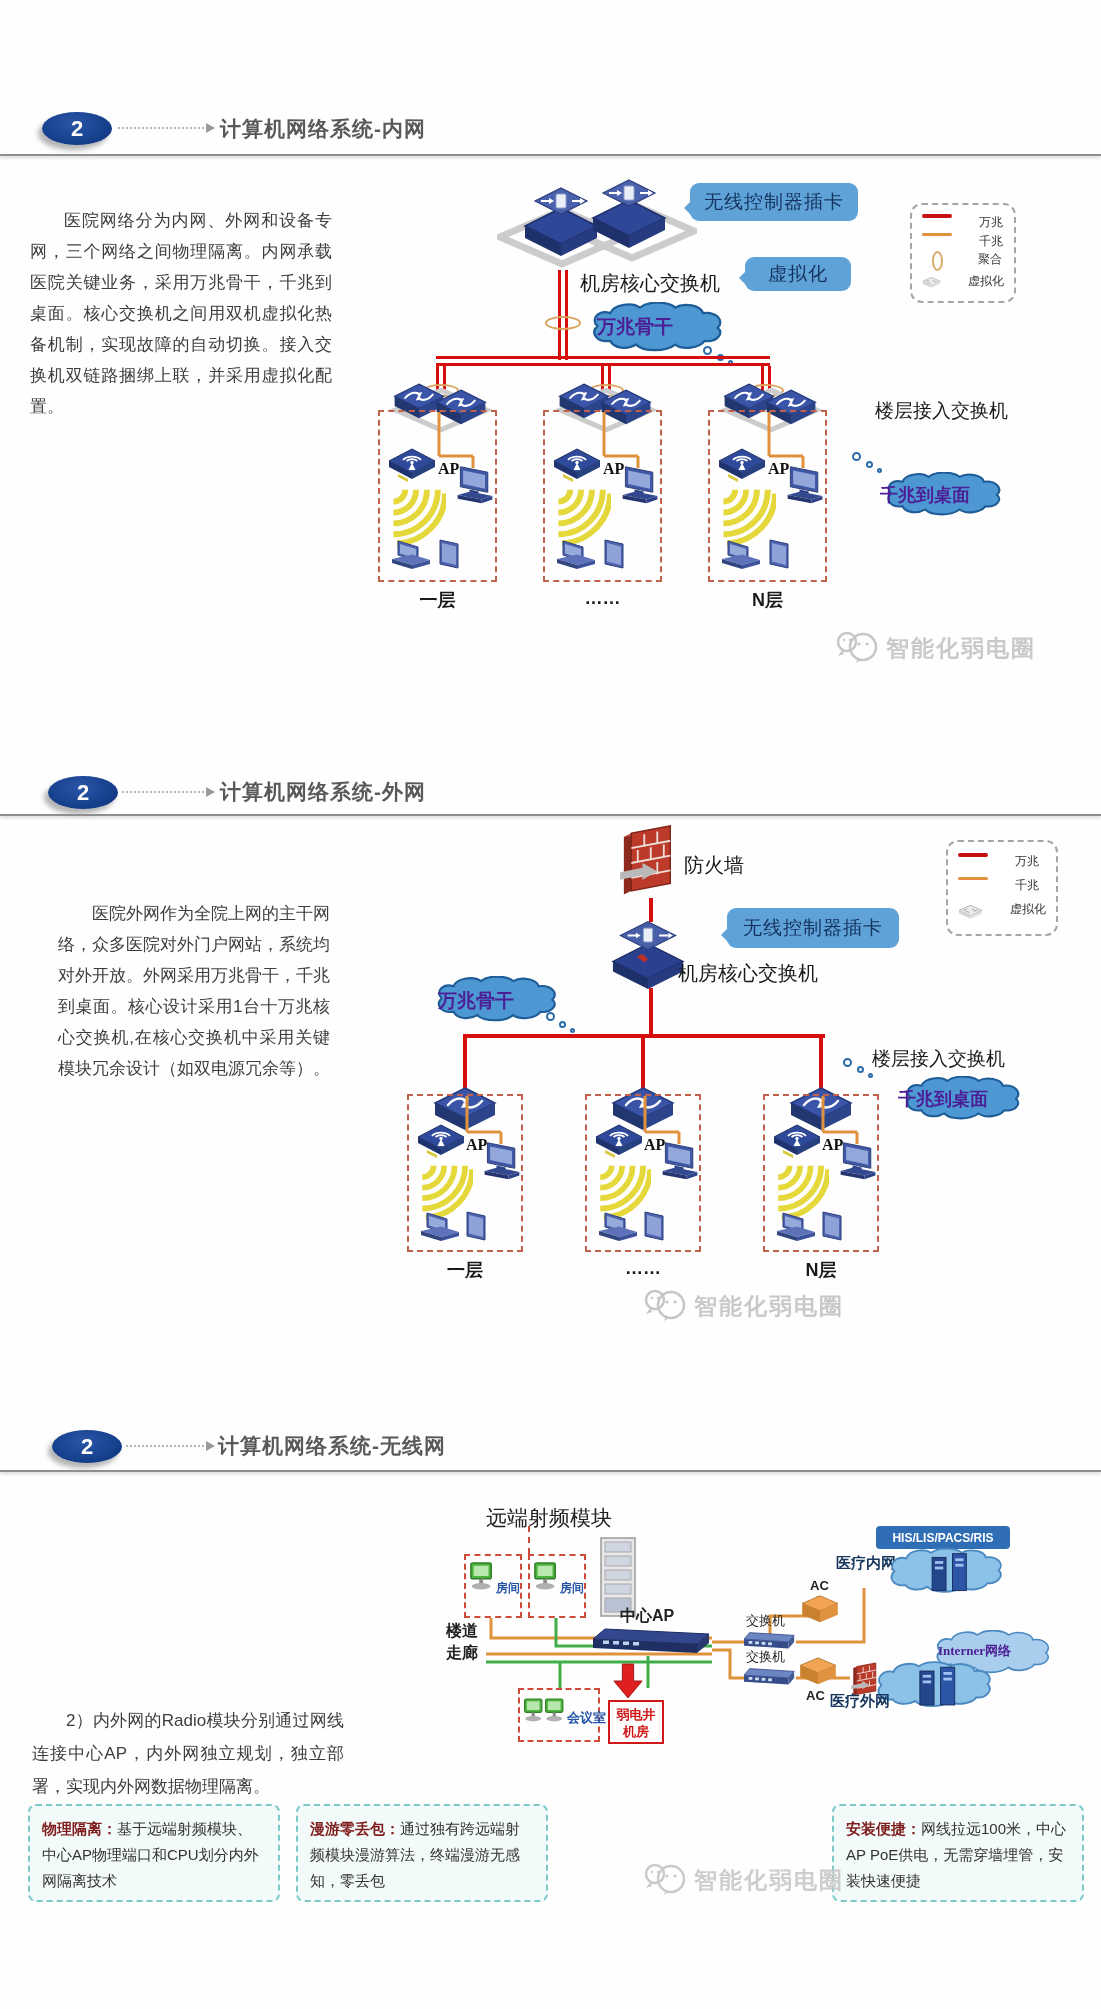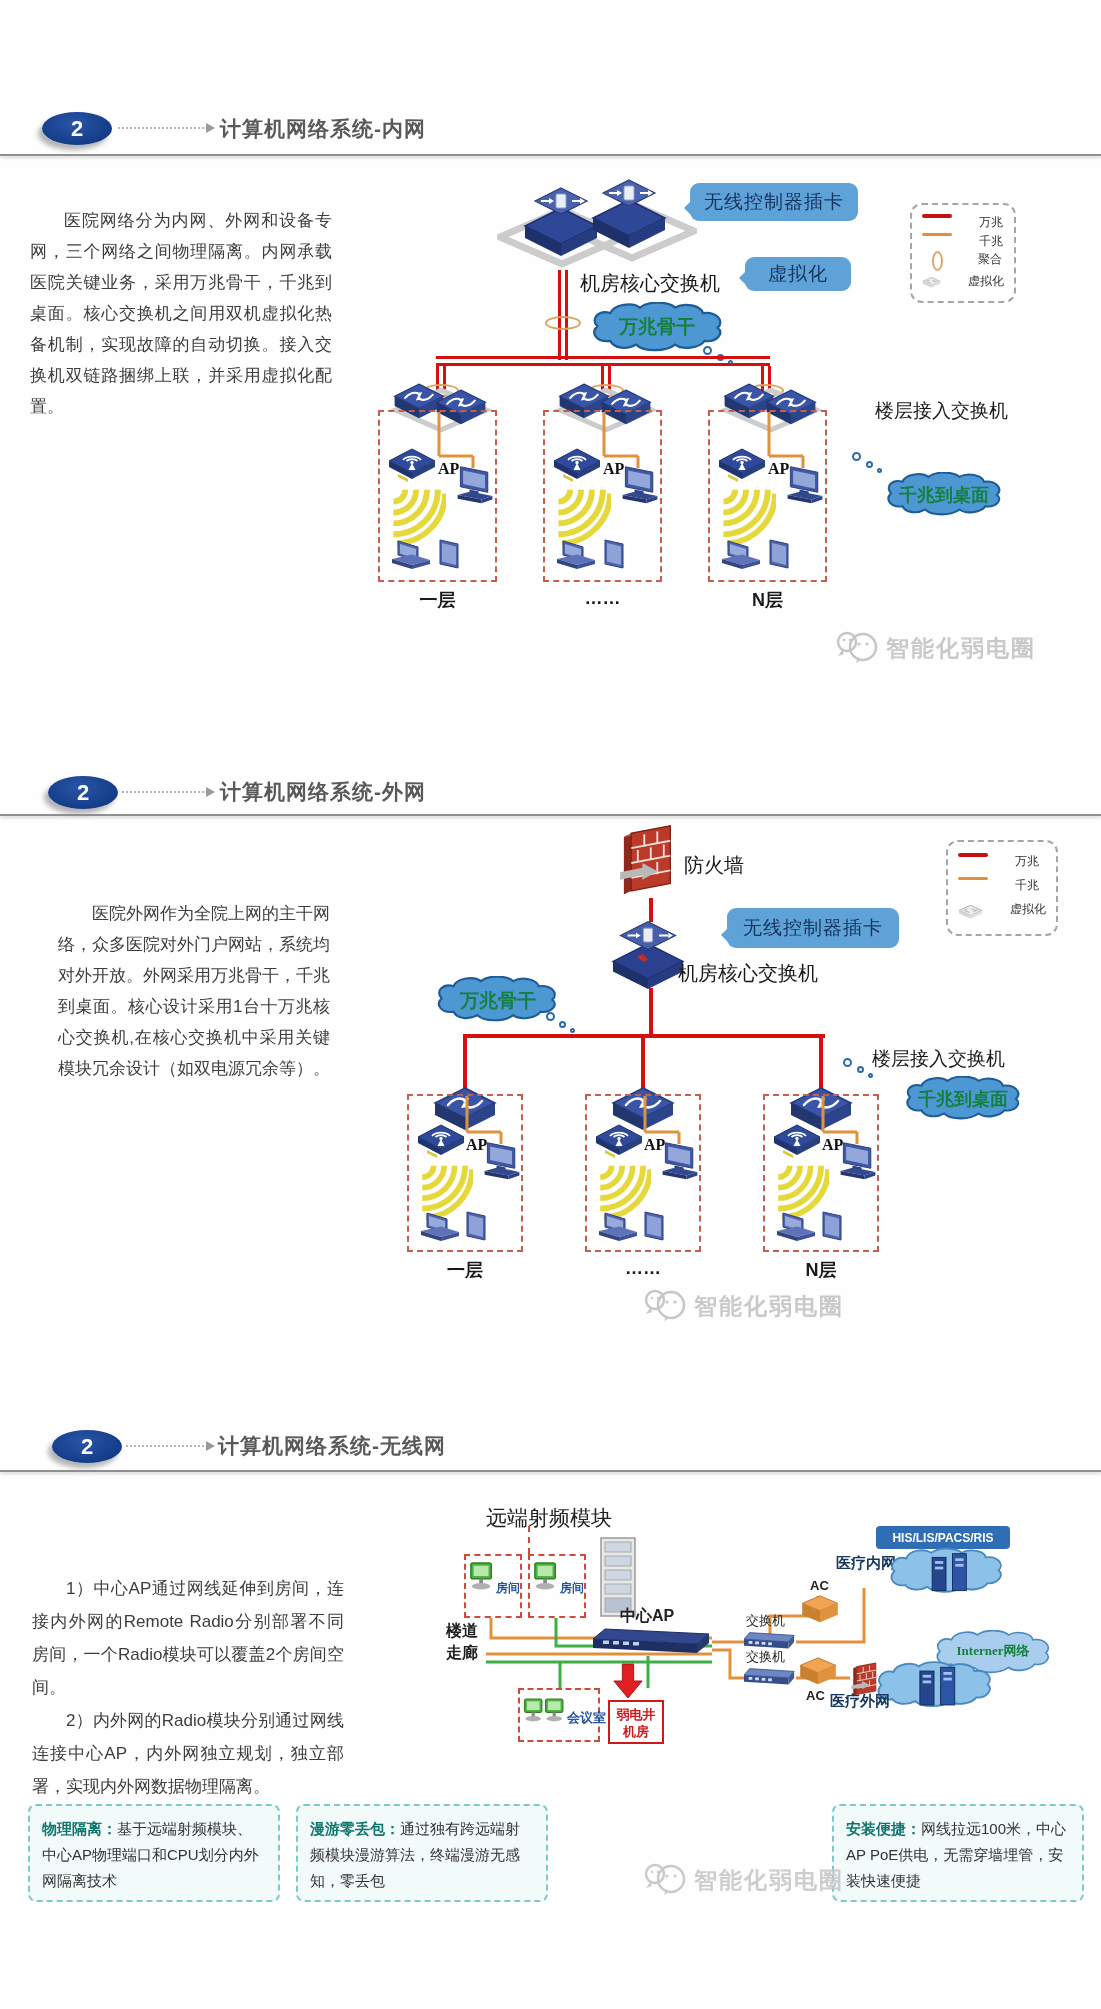--- a/index.html
+++ b/index.html
@@ -25,31 +25,31 @@
   .legend-row{display:flex;align-items:flex-start;gap:27px}
   .legend-label{font-size:12px;color:#333;white-space:nowrap}
   .lr-red{width:30px;height:4px;background:#c41010;border-radius:2px;flex:none}
   .lr-orange{width:30px;height:3px;background:#e0913c;border-radius:2px;flex:none}
   .lr-agg{width:11px;height:20px;border:2px solid #d9a868;border-radius:50%;margin-left:10px;flex:none}
   .vr2{width:10px;border-left:3px solid #d60e0e;border-right:3px solid #d60e0e}
   .hr2{height:10px;border-top:3px solid #d60e0e;border-bottom:3px solid #d60e0e}
   .vr1{width:4px;background:#d60e0e}
   .hr1{height:4px;background:#d60e0e}
   .agg{border:2px solid #dca45f;border-radius:50%;background:transparent}
-  .cloud-text{color:#15803d;font-weight:bold;font-family:"Liberation Serif","DejaVu Serif",serif;
-              text-align:center;white-space:nowrap}
+  .cloud-text{color:#4c1d95;font-weight:bold;font-family:"Liberation Serif","DejaVu Serif",serif;
+              white-space:nowrap}
   .floor-box{border:2px dashed #c2604e}
   .floor-label{font-size:18px;font-weight:bold;color:#1a1a1a;text-align:center}
   .ap-label{font-family:"Liberation Serif","DejaVu Serif",serif;font-size:16px;font-weight:bold;color:#111}
   .odot{border:2px solid #2b6aa8;border-radius:50%}
   .wm{display:flex;align-items:flex-end;gap:6px;z-index:6}
   .wm-text{font-size:23px;letter-spacing:2px;color:#c9c9c9;font-weight:bold;white-space:nowrap}
   .feature{border:2px dashed #7cc9c9;border-radius:8px;background:#f3fafa;padding:10px 12px;
            font-size:15px;line-height:26px;color:#333;width:252px;height:98px}
-  .feature b{color:#0f766e}
+  .feature b{color:#7f1d1d}
   .room-box{border:2px dashed #d04a3a}
   .rlabel{color:#2455a4;font-weight:bold;font-size:12px;white-space:nowrap}
   .navy{color:#17375e;font-weight:bold;font-size:15px;white-space:nowrap}
   .small-label{font-size:13px;color:#222;white-space:nowrap}
   .his-chip{background:#2f6eb4;border-radius:4px;color:#ffffff;font-size:12px;font-weight:bold;
             display:flex;align-items:center;justify-content:center;white-space:nowrap}
   .weak-box{border:2px solid #d01818;background:#fff;color:#d01818;font-weight:bold;font-size:13px;
             line-height:17px;text-align:center;padding:4px 2px}
   .red-dash-v{border-left:2px dashed #d04a3a}
 </style>
@@ -471,21 +471,20 @@
       </svg>
     <span class="wm-text">智能化弱电圈</span>
   </div>
 
   <div class="abs badge" style="left:52px;top:1430px">2</div>
   <div class="abs dotline" style="left:126px;top:1445px;width:82px"></div>
   <div class="abs dot-arrow" style="left:206px;top:1441px"></div>
   <div class="abs sec-title" style="left:218px;top:1432px">计算机网络系统-无线网</div>
   <div class="abs rule" style="left:0;top:1470px;width:1101px"></div>
 
-  <div class="abs para" style="left:32px;top:1572px;width:312px;line-height:33px">1）中心AP通过网线延伸到房间，连接内外网的Remote Radio分别部署不同房间，一个Radio模块可以覆盖2个房间空间。</div>
   <div class="abs para" style="left:32px;top:1704px;width:312px;line-height:33px">2）内外网的Radio模块分别通过网线连接中心AP，内外网独立规划，独立部署，实现内外网数据物理隔离。</div>
 
   <svg class="abs" style="left:440px;top:1520px" width="640" height="230" viewBox="0 0 640 230">
     <g stroke="#e0913c" stroke-width="3" fill="none">
       <path d="M51,98 V118 H272"></path>
       <path d="M46,134 H272"></path>
       <path d="M272,122 H304"></path>
       <path d="M272,130 H290 V158 H304"></path>
       <path d="M330,118 V96 H378 V76"></path>
       <path d="M356,122 H424 V68"></path>

